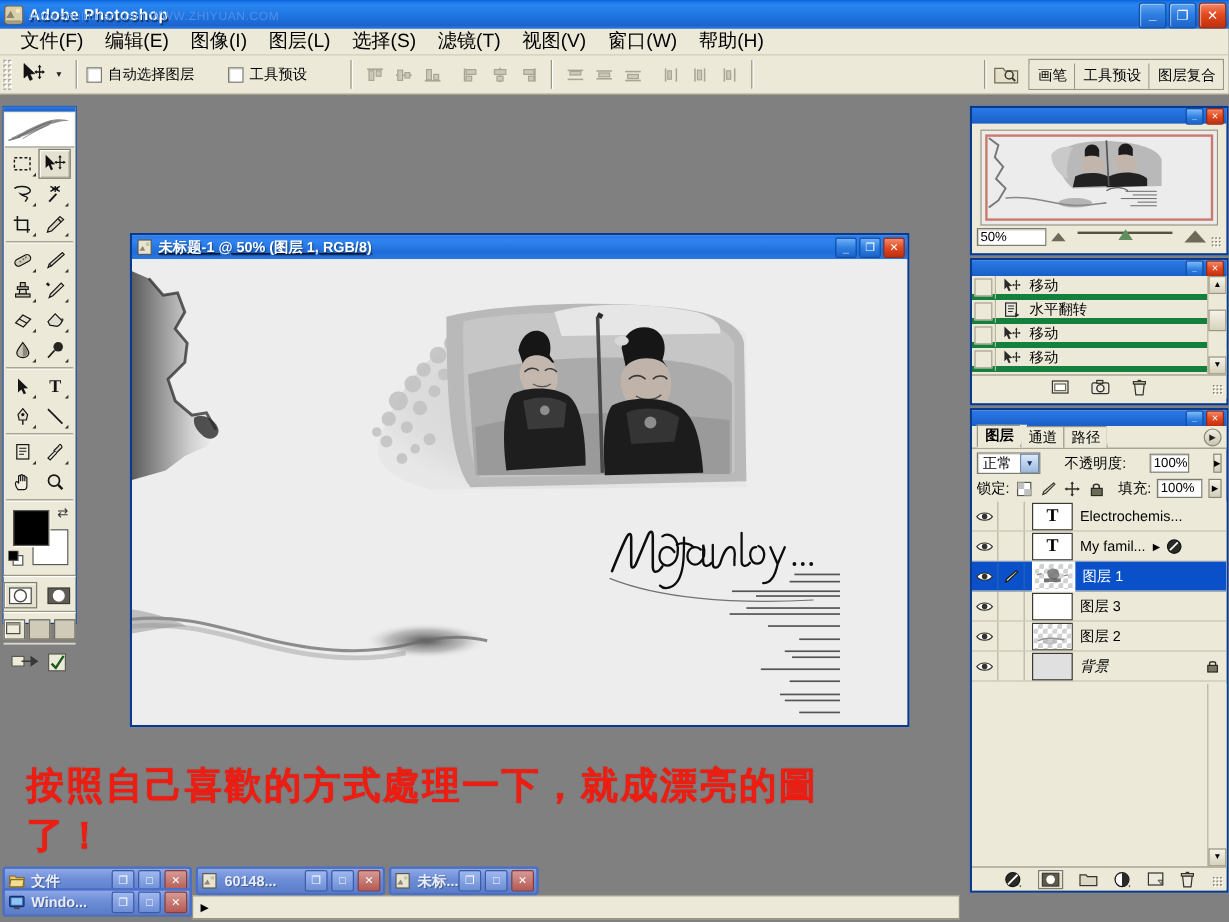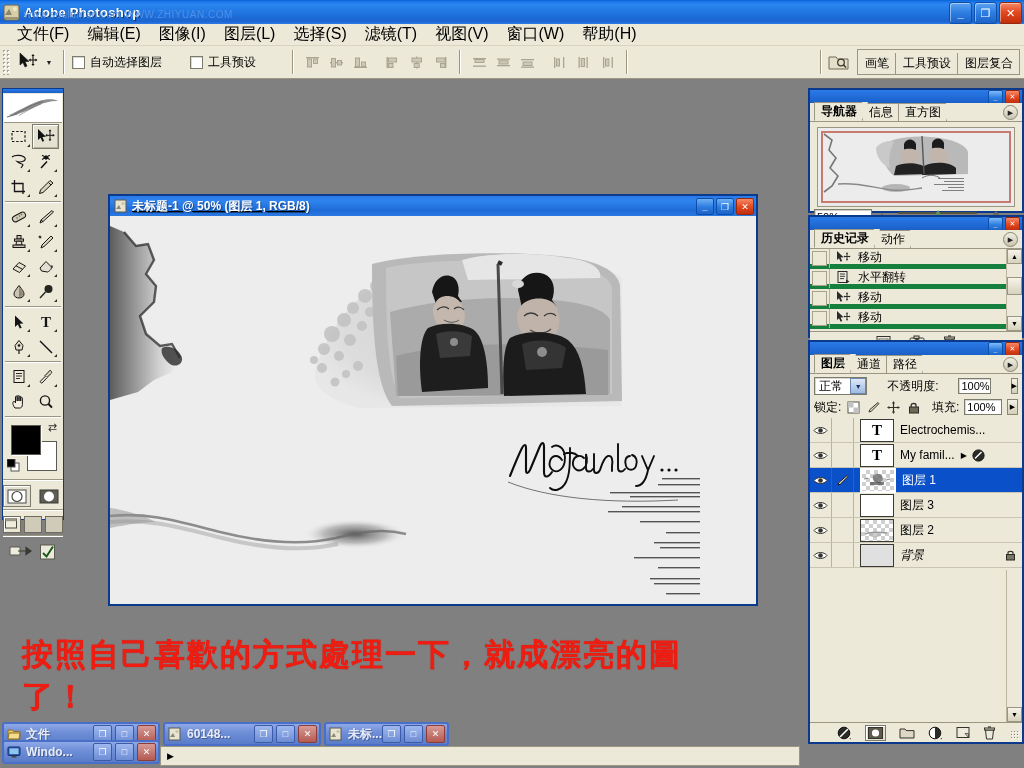--- a/index.html
+++ b/index.html
@@ -800,26 +800,20 @@
 
   <div class="dock">
 
     <div class="palette" style="height:125px;">
       <div class="pal-title">
         <span class="pbtns">
           <span class="pbtn">_</span>
           <span class="pbtn close">✕</span>
         </span>
       </div>
-      <div class="pal-tabs">
-        <div class="ptab active">导航器</div>
-        <div class="ptab">信息</div>
-        <div class="ptab">直方图</div>
-        <div class="pal-menu">▶</div>
-      </div>
       <div class="nav-thumb">
         <svg width="196" height="76" viewBox="0 0 196 76" style="position:absolute;left:0;top:0;">
           <rect width="196" height="76" fill="#ececec"></rect>
           <path d="M6 6 L14 12 L11 22 L18 30 L12 40 L20 48 L14 58 L6 64" fill="none" stroke="#777" stroke-width="1.6"></path>
           <path d="M64 18 C72 10 96 6 122 10 C140 13 148 18 150 24 L150 46 L76 48 C66 40 62 26 64 18 Z" fill="#b9b9b9"></path>
           <path d="M58 20 C62 14 70 12 76 14 C72 22 70 30 72 40 C66 38 58 30 58 20 Z" fill="#c9c9c9"></path>
           <path d="M86 16 C88 10 96 10 98 16 L98 22 L86 22 Z" fill="#1c1c1c"></path>
           <path d="M84 22 C90 20 100 20 102 26 C102 34 98 38 92 38 C86 38 82 30 84 22 Z" fill="#c2b6ac"></path>
           <path d="M78 38 C86 34 102 34 108 40 L108 46 L76 47 Z" fill="#222"></path>
           <path d="M114 15 C116 9 124 9 126 15 L126 21 L114 21 Z" fill="#1c1c1c"></path>
@@ -851,25 +845,20 @@
       </div>
     </div>
 
     <div class="palette" style="height:123px;margin-top:2px;">
       <div class="pal-title">
         <span class="pbtns">
           <span class="pbtn">_</span>
           <span class="pbtn close">✕</span>
         </span>
       </div>
-      <div class="pal-tabs">
-        <div class="ptab active">历史记录</div>
-        <div class="ptab">动作</div>
-        <div class="pal-menu">▶</div>
-      </div>
       <div class="hist-list">
         <div class="hist-row">
           <span class="hist-chk">
               <span class="hist-chkbox"></span>
             </span>
           <span class="hist-ico">
             <svg width="16" height="14" viewBox="0 0 16 14">
                 <path d="M2 1 L2 10 L4 8.2 L5.6 11.8 L7.2 11 L5.6 7.5 L8.6 7.3 Z" fill="#2a2a2a"></path>
                 <path d="M12 3 L12 10 M9 6.5 L15 6.5" stroke="#2a2a2a"></path>
                 <path d="M12 2 L11 3.8 L13 3.8 Z M12 11 L11 9.2 L13 9.2 Z M8.4 6.5 L10 5.4 L10 7.6 Z M15.6 6.5 L14 5.4 L14 7.6 Z" fill="#2a2a2a"></path>

